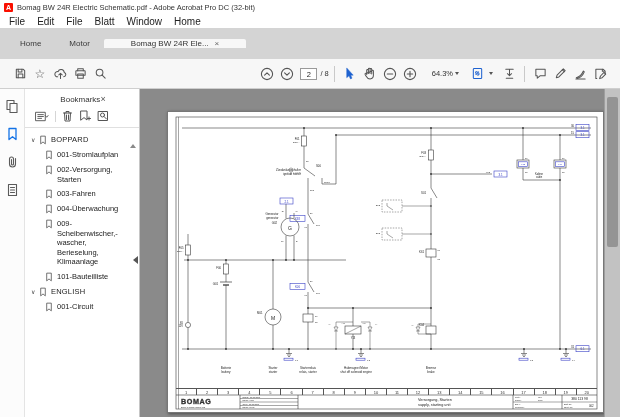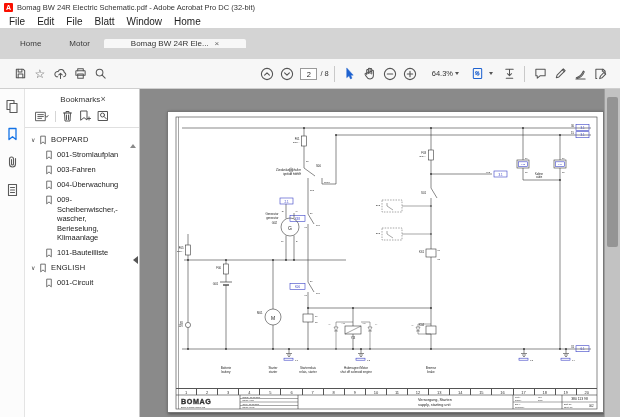--- a/index.html
+++ b/index.html
@@ -282,20 +282,26 @@
             <svg class="bmico" viewBox="0 0 10 13">
               <path d="M2 1.5h6v10L5 9 2 11.5z"></path>
             </svg>
             <span class="bm-label">BOPPARD</span>
           </div>
           <div class="bm-row lvl1 cur">
             <svg class="bmico" viewBox="0 0 10 13">
               <path d="M2 1.5h6v10L5 9 2 11.5z"></path>
             </svg>
             <span class="bm-label">001-Stromlaufplan</span>
+          </div>
+          <div class="bm-row lvl1">
+            <svg class="bmico" viewBox="0 0 10 13">
+              <path d="M2 1.5h6v10L5 9 2 11.5z"></path>
+            </svg>
+            <span class="bm-label">002-Versorgung, Starten</span>
           </div>
           <div class="bm-row lvl1">
             <svg class="bmico" viewBox="0 0 10 13">
               <path d="M2 1.5h6v10L5 9 2 11.5z"></path>
             </svg>
             <span class="bm-label">003-Fahren</span>
           </div>
           <div class="bm-row lvl1">
             <svg class="bmico" viewBox="0 0 10 13">
               <path d="M2 1.5h6v10L5 9 2 11.5z"></path>

